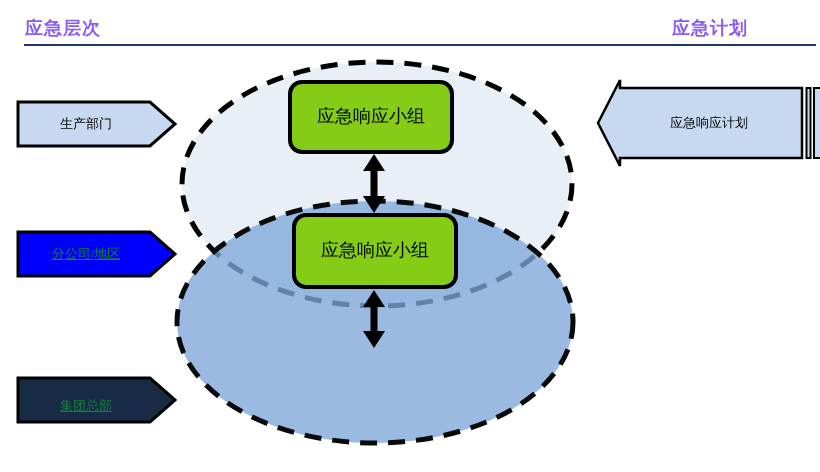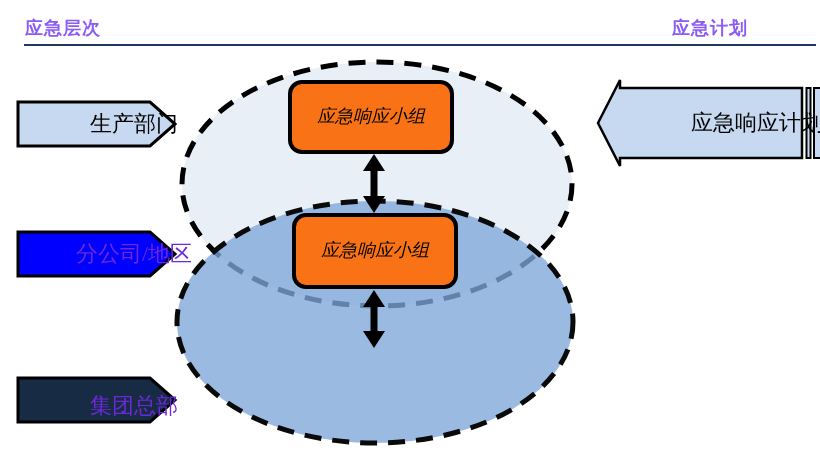--- a/index.html
+++ b/index.html
@@ -7,34 +7,34 @@
           font-family:"Liberation Serif", serif;}
   
   .hdr-label{position:absolute;top:16px;font-size:18px;font-weight:bold;color:#8b5cf6;letter-spacing:1px;}
   .hdr-rule{position:absolute;top:44px;left:24px;width:792px;height:2px;background:#1F3864;}
   
   .bg-layer{position:absolute;left:0;top:0;}
   
   .team-box{position:absolute;border:4px solid #000;border-radius:14px;
             display:flex;align-items:center;justify-content:center;text-align:center;
             font-size:18px;color:#000;line-height:1.65;padding:0 8px;box-sizing:border-box;}
-  .team-box.light{background:#f97316;font-style:italic;}
+  .team-box.light{background:#84cc16;}
   .team-box.dark{background:#172C44;color:#fff;border-radius:16px;}
   
   .shape{position:absolute;}
   .shape svg{position:absolute;left:0;top:0;display:block;}
   .shape .lbl{position:absolute;left:0;top:0;width:100%;height:100%;
               display:flex;align-items:center;justify-content:center;
-              font-size:22px;color:#000;margin-left:48px;}
+              font-size:13px;color:#000;}
   .pent .lbl{padding-right:22px;box-sizing:border-box;}
   .plan .lbl{padding-left:14px;padding-right:16px;box-sizing:border-box;}
   .shape.light polygon,.shape.light rect{fill:#C7D9F0;}
   .shape.bright polygon,.shape.bright rect{fill:#0000FE;}
   .shape.dark polygon,.shape.dark rect{fill:#172C44;}
-  .shape.bright .lbl,.shape.dark .lbl{color:#6d28d9;}
+  .shape.bright .lbl,.shape.dark .lbl{color:#15803d;text-decoration:underline;}
   .shape polygon,.shape rect{stroke:#000;}
 </style>
 </head>
 <body>
 
 <div class="canvas">
 
   <span class="hdr-label" style="left:25px;">应急层次</span>
   <span class="hdr-label" style="left:672px;">应急计划</span>
   <div class="hdr-rule"></div>

